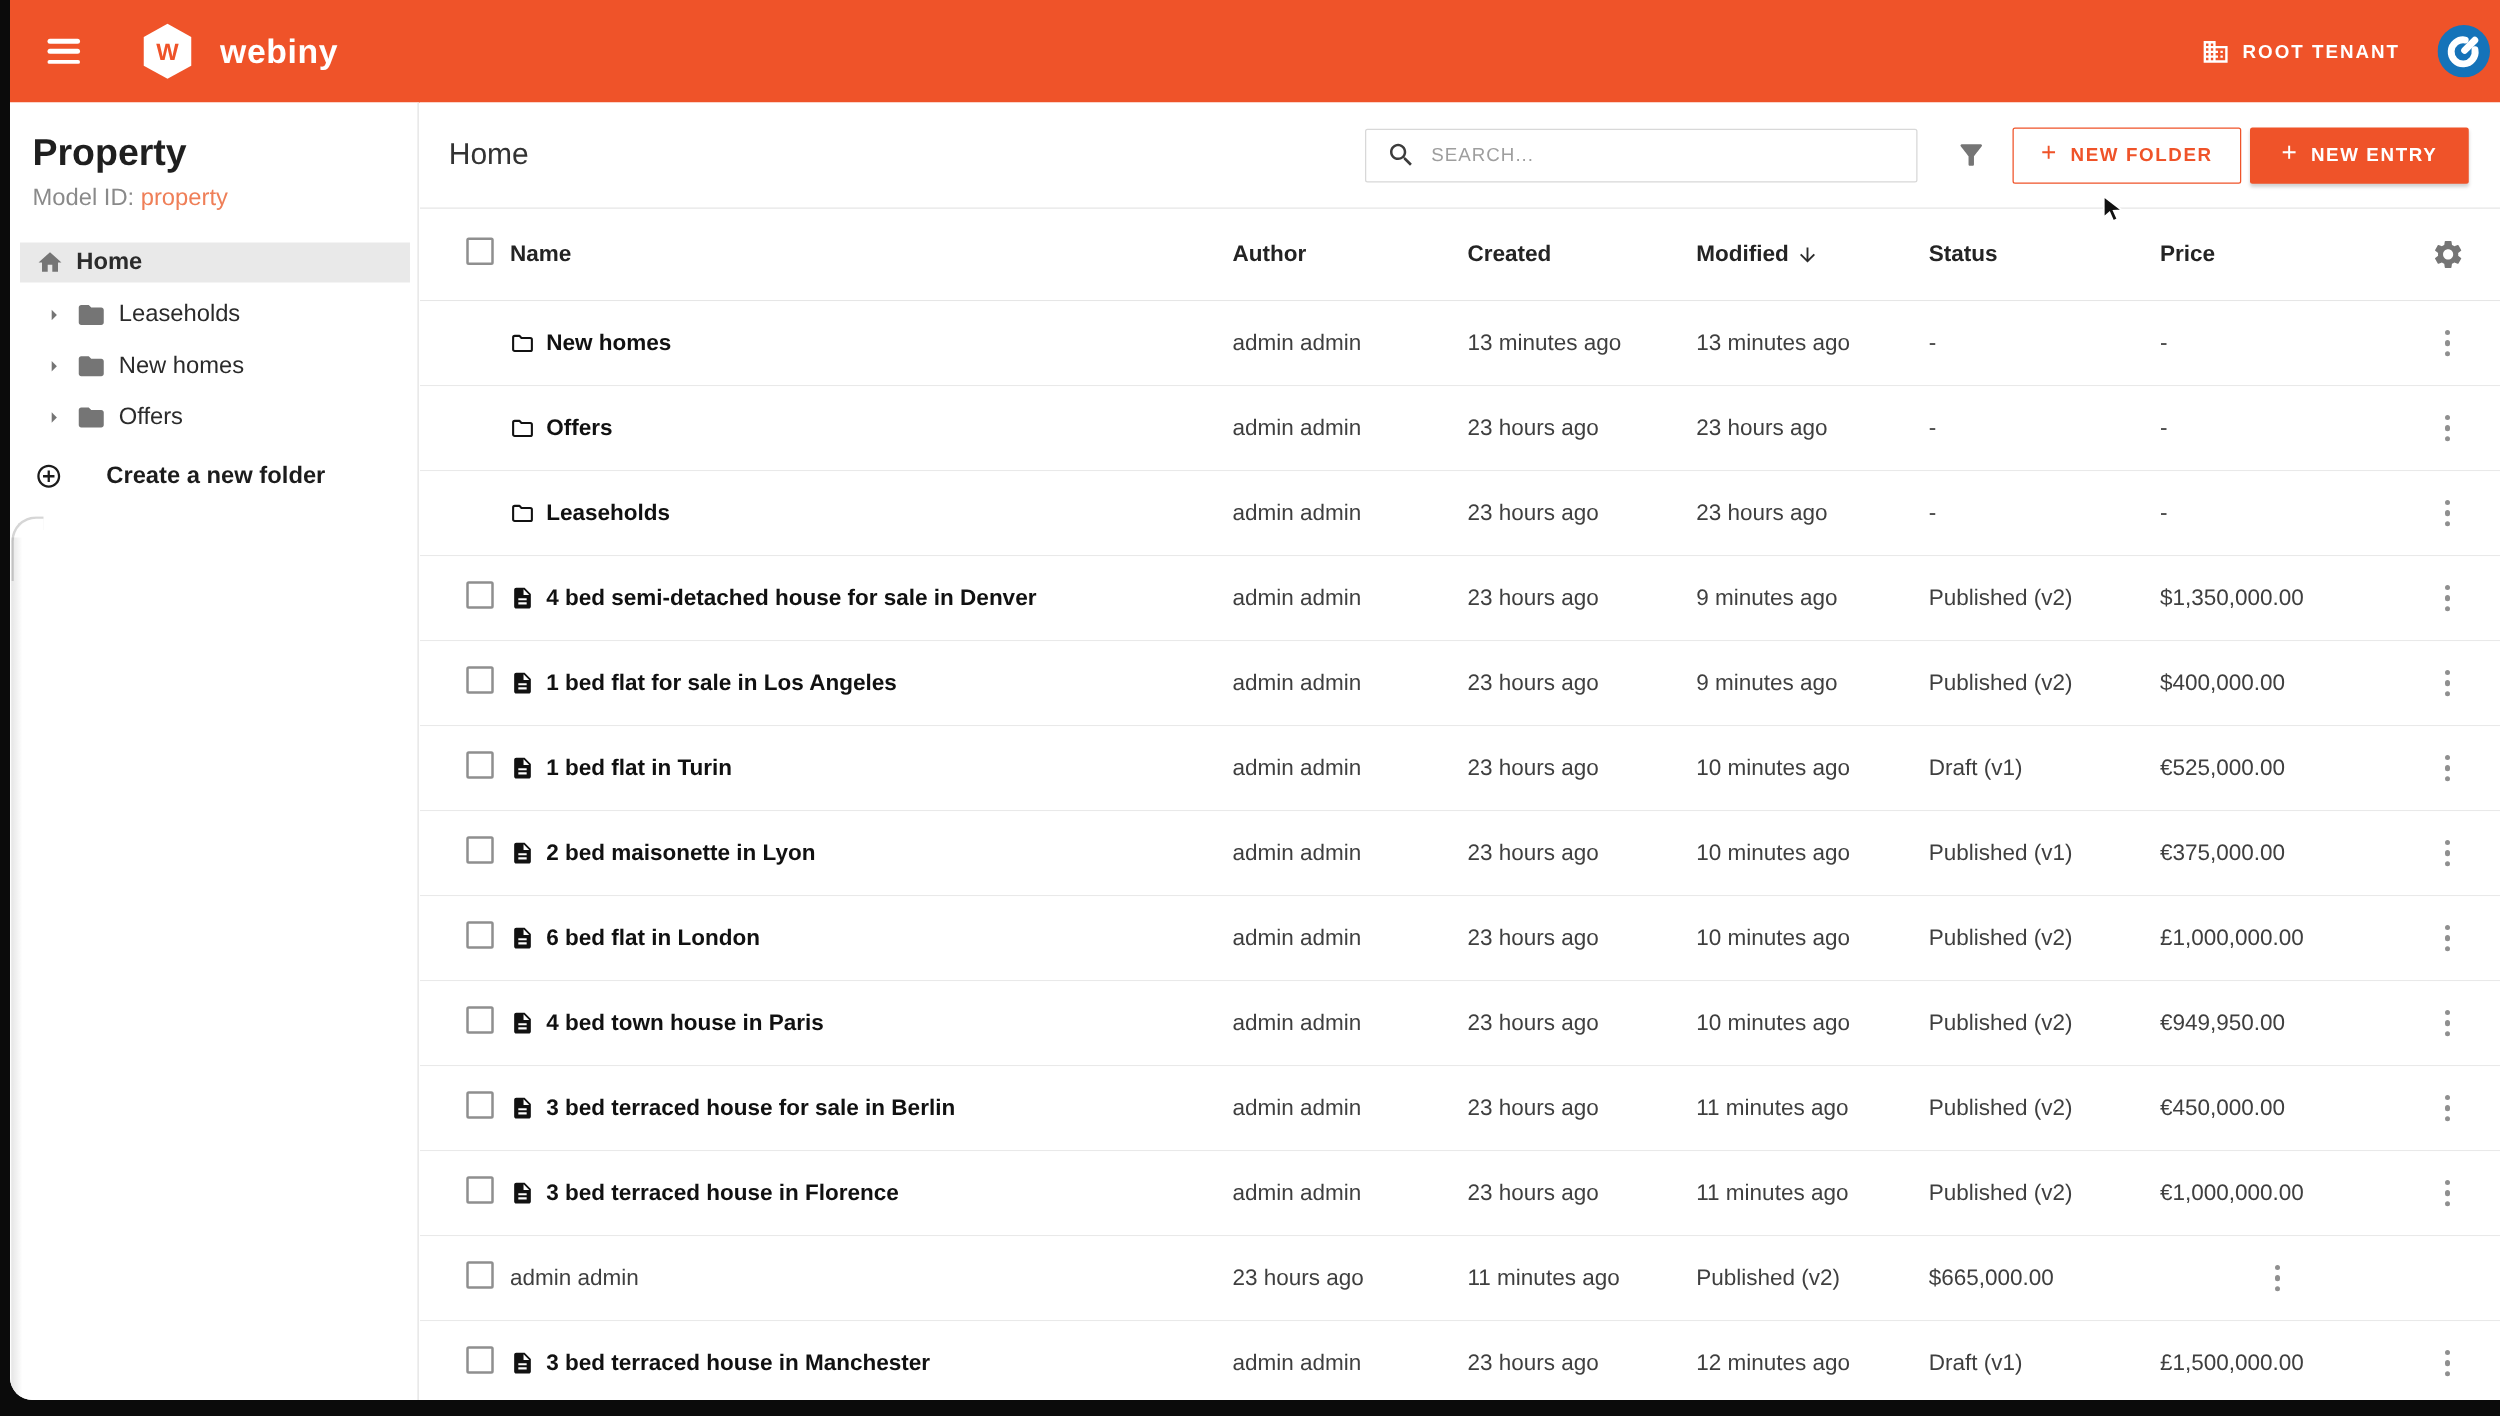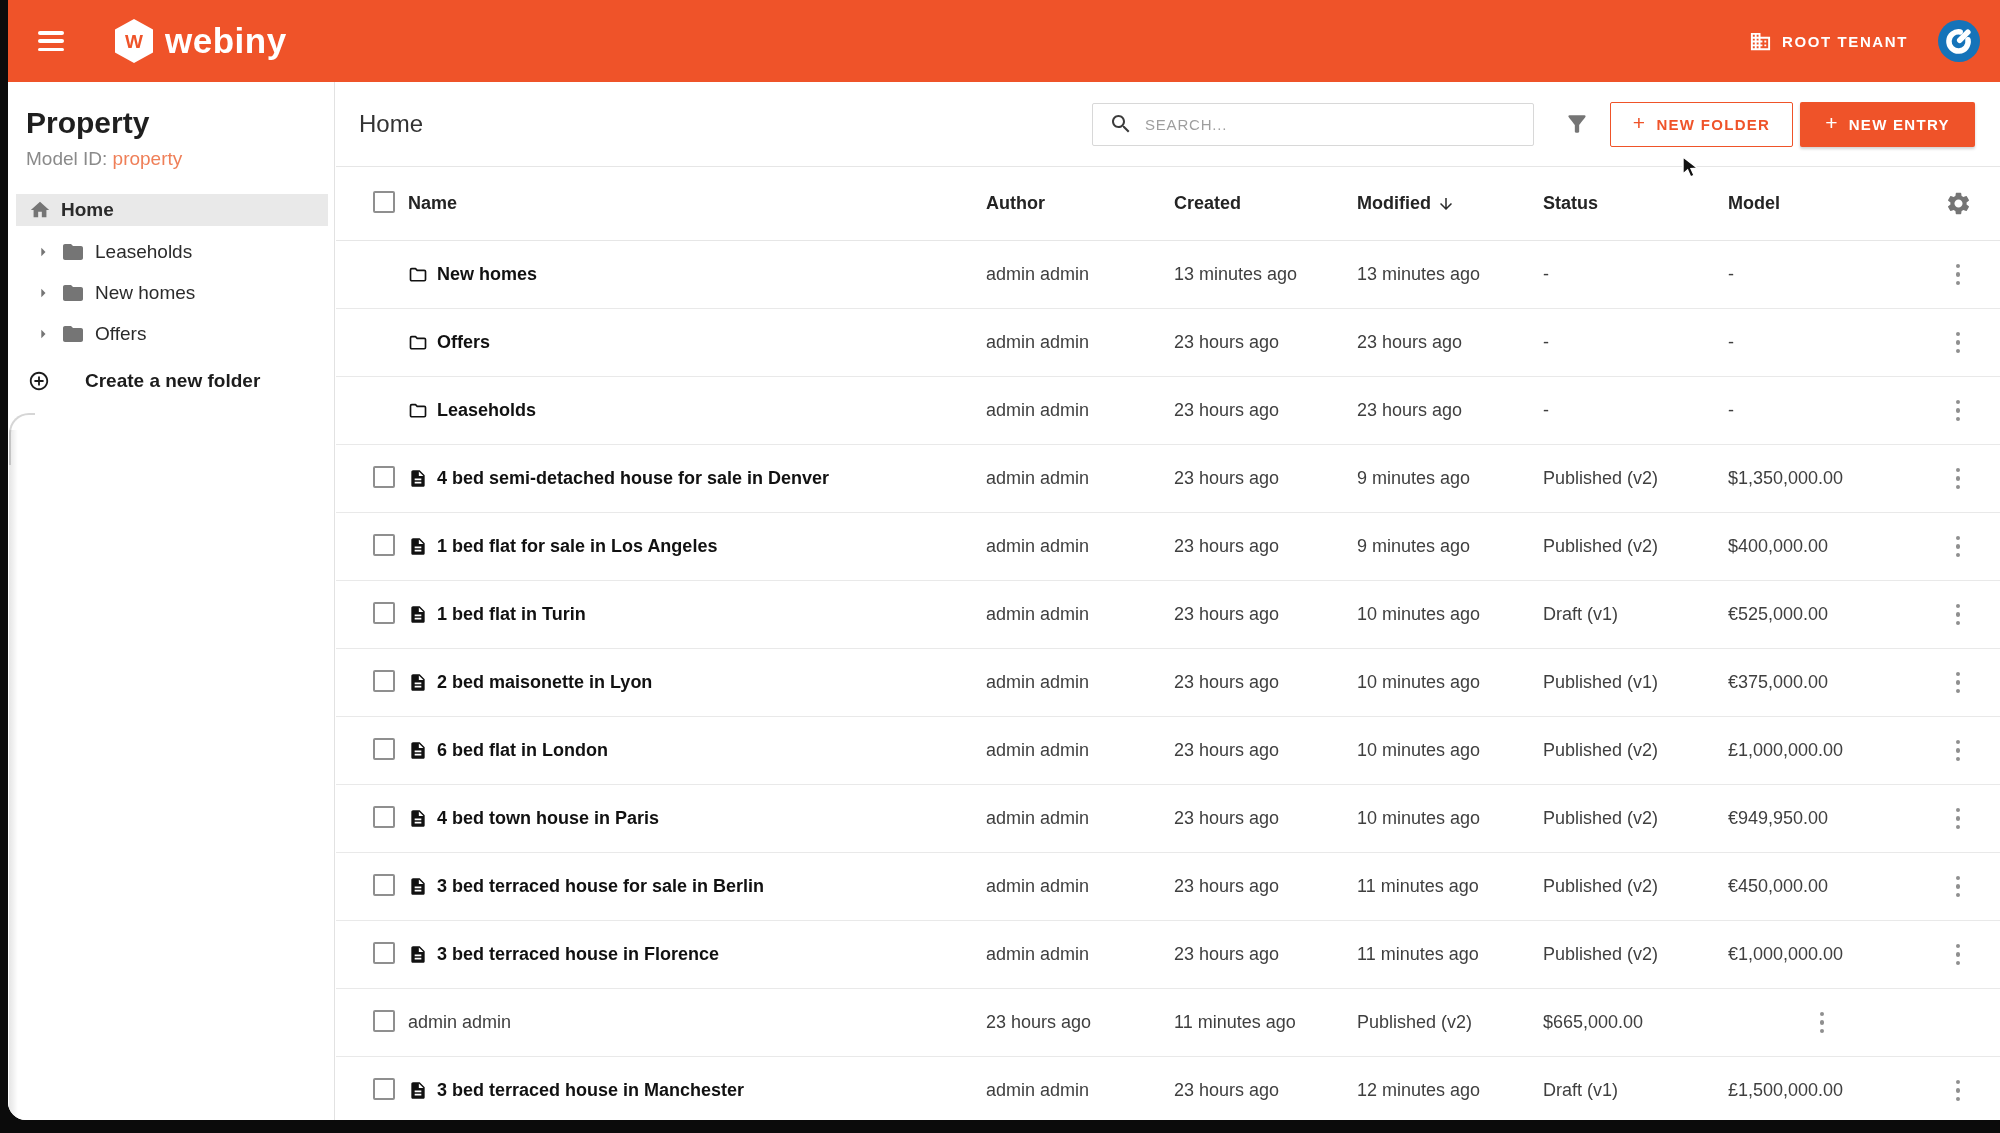--- a/index.html
+++ b/index.html
@@ -12,22 +12,22 @@
 
   
   .topbar { position:absolute; left:0; top:0; right:0; height:82px; background:#EF5329;
             display:flex; align-items:center; }
   .hamburger { width:26px; height:20px; margin-left:30px; display:flex; flex-direction:column;
                justify-content:space-between; cursor:pointer; }
   .hamburger i { display:block; height:3.5px; background:#fff; border-radius:2px; }
   .brand { display:flex; align-items:center; margin-left:48px; }
   .hex { width:44px; height:46px; position:relative; }
   .hex svg { display:block; }
-  .brand-name { color:#fff; font-size:35px; font-weight:bold; letter-spacing:.5px; margin-left:9px; }
-  .topbar-right { margin-left:auto; display:flex; align-items:center; padding-right:20px;text-align:right; }
+  .brand-name { color:#fff; font-size:27px; font-weight:bold; letter-spacing:.5px; margin-left:20px; }
+  .topbar-right { margin-left:auto; display:flex; align-items:center; padding-right:8px;text-align:right; }
   .tenant { display:flex; align-items:center; color:#fff; }
   .tenant-label { font-size:15px; font-weight:600; letter-spacing:1.6px; margin-left:10px; }
   .avatar { width:42px; height:42px; border-radius:50%; margin-left:30px; cursor:pointer; }
 
   
   .sidebar { position:absolute; left:0; top:82px; bottom:0; width:327px; background:#fff;
              border-right:1px solid #e2e2e2; }
   .sb-title { font-size:30px; font-weight:600; color:#1f1f1f; margin:24px 0 0 18px; }
   .sb-model { font-size:19px; margin:8px 0 0 18px; color:#8a8a8a; }
   .sb-model .model-id { color:#ef7f58; }
@@ -241,21 +241,21 @@
       <div class="hcell">Created</div>
       <div class="hcell h-modified">
         <span>Modified</span>
         <span style="display:flex;">
           <svg width="18" height="18" viewBox="0 0 24 24" fill="#2b2b2b">
             <path d="M20 12l-1.41-1.41L13 16.17V4h-2v12.17l-5.58-5.59L4 12l8 8 8-8z"></path>
           </svg>
         </span>
       </div>
       <div class="hcell">Status</div>
-      <div class="hcell">Model</div>
+      <div class="hcell">Price</div>
       <div class="c-kebab">
         <span class="gear">
           <svg width="27" height="27" viewBox="0 0 24 24" fill="#757575">
             <path d="M19.14 12.94c.04-.3.06-.61.06-.94 0-.32-.02-.64-.07-.94l2.03-1.58a.49.49 0 0 0 .12-.61l-1.92-3.32a.488.488 0 0 0-.59-.22l-2.39.96c-.5-.38-1.03-.7-1.62-.94l-.36-2.54a.484.484 0 0 0-.48-.41h-3.84c-.24 0-.43.17-.47.41l-.36 2.54c-.59.24-1.13.57-1.62.94l-2.39-.96a.484.484 0 0 0-.59.22L2.74 8.87c-.12.21-.08.47.12.61l2.03 1.58c-.05.3-.09.63-.09.94s.02.64.07.94l-2.03 1.58a.49.49 0 0 0-.12.61l1.92 3.32c.12.22.37.29.59.22l2.39-.96c.5.38 1.03.7 1.62.94l.36 2.54c.05.24.24.41.48.41h3.84c.24 0 .44-.17.47-.41l.36-2.54c.59-.24 1.13-.56 1.62-.94l2.39.96c.22.08.47 0 .59-.22l1.92-3.32a.49.49 0 0 0-.12-.61l-2.01-1.58zM12 15.6c-1.98 0-3.6-1.62-3.6-3.6s1.62-3.6 3.6-3.6 3.6 1.62 3.6 3.6-1.62 3.6-3.6 3.6z"></path>
           </svg>
         </span>
       </div>
     </div>
 
     <div id="table-body">

